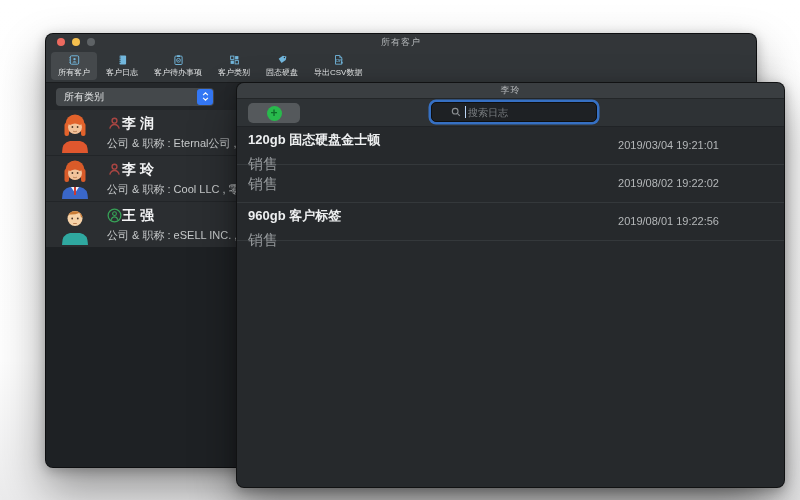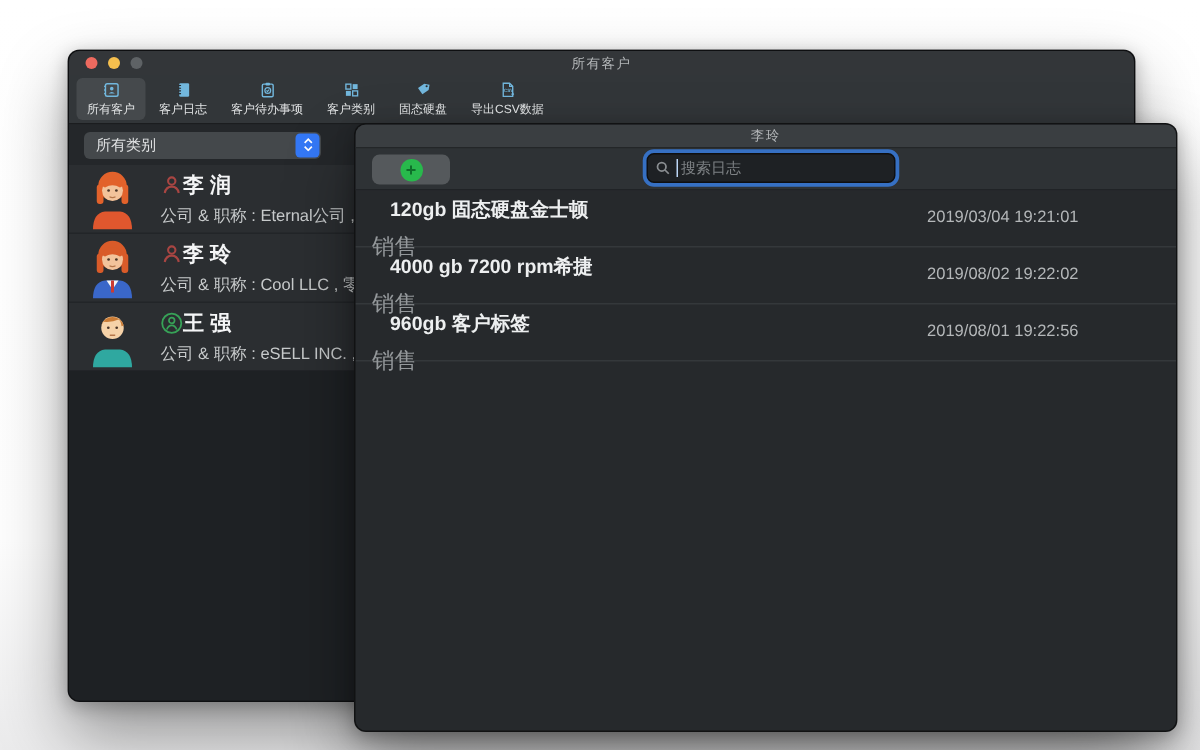--- a/index.html
+++ b/index.html
@@ -50,28 +50,28 @@
   #front-window .titlebar { background:#3a3e41; border-bottom:1px solid #232628; }
   .log-toolbar { height:28px; background:#2e3235; border-bottom:1px solid #202326;
     display:flex; align-items:center; position:relative; }
   .add-btn { position:absolute; left:11px; top:4px; width:52px; height:20px; background:#55595c;
     border-radius:5px; border:none; display:flex; align-items:center; justify-content:center; }
   .add-glyph { width:15px; height:15px; border-radius:50%; background:#28b94c; color:#0e6e2a;
     font-size:12px; line-height:14px; text-align:center; font-weight:bold; }
   .search-wrap { position:absolute; left:194px; top:3px; width:166px; height:20px;
     background:#1e2124; border:1px solid #0e0f10; border-radius:5px;
     box-shadow:0 0 0 2.5px rgba(58,134,243,0.75);
-    display:flex; align-items:center; padding:0 5px; }
+    display:flex; align-items:center; padding:0 19px; }
   .search-wrap svg { width:10px; height:10px; flex:0 0 10px; }
   .caret { width:1px; height:12px; background:#bcd6f5; margin:0 2px 0 4px; }
   .search-input { flex:1; background:transparent; border:none; outline:none;
     font-size:10px; color:#dfe2e4; font-family:inherit; min-width:0; }
   .search-input::placeholder { color:#7d8184; }
   .log-row { height:38px; border-bottom:1px solid #34383b; position:relative; padding:4px 0 0 11px; }
-  .log-title { font-size:13px; font-weight:bold; color:#edeff0;margin-left:12px; }
+  .log-title { font-size:13px; font-weight:bold; color:#edeff0; }
   .log-cat { font-size:15px; color:#94989b; margin-top:6px; }
   .log-date { position:absolute; right:65px; top:12px; font-size:11px; color:#b4b7b9; }
 </style>
 </head>
 <body>
 
 <div class="window" id="back-window">
   <div class="titlebar">
     <div class="traffic">
       <div class="light" style="background:#ed6a5f"></div>
@@ -253,21 +253,20 @@
     </div>
   </div>
 
   <div>
     <div class="log-row">
       <div class="log-title">120gb 固态硬盘金士顿</div>
       <div class="log-cat">销售</div>
       <div class="log-date">2019/03/04 19:21:01</div>
     </div>
     <div class="log-row">
-      <div class="log-title">4000 gb 7200 rpm希捷</div>
       <div class="log-cat">销售</div>
       <div class="log-date">2019/08/02 19:22:02</div>
     </div>
     <div class="log-row">
       <div class="log-title">960gb 客户标签</div>
       <div class="log-cat">销售</div>
       <div class="log-date">2019/08/01 19:22:56</div>
     </div>
   </div>
 </div>

